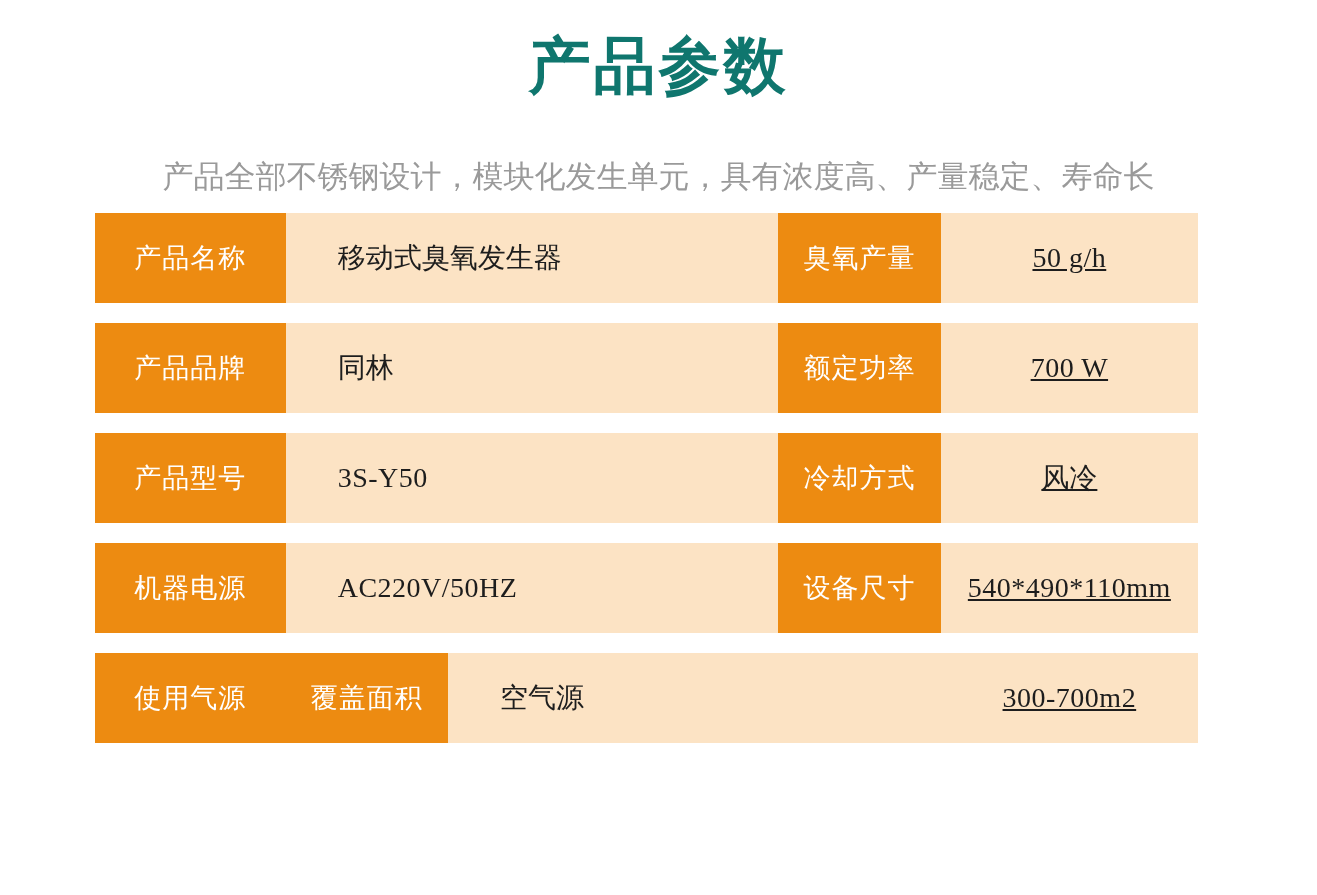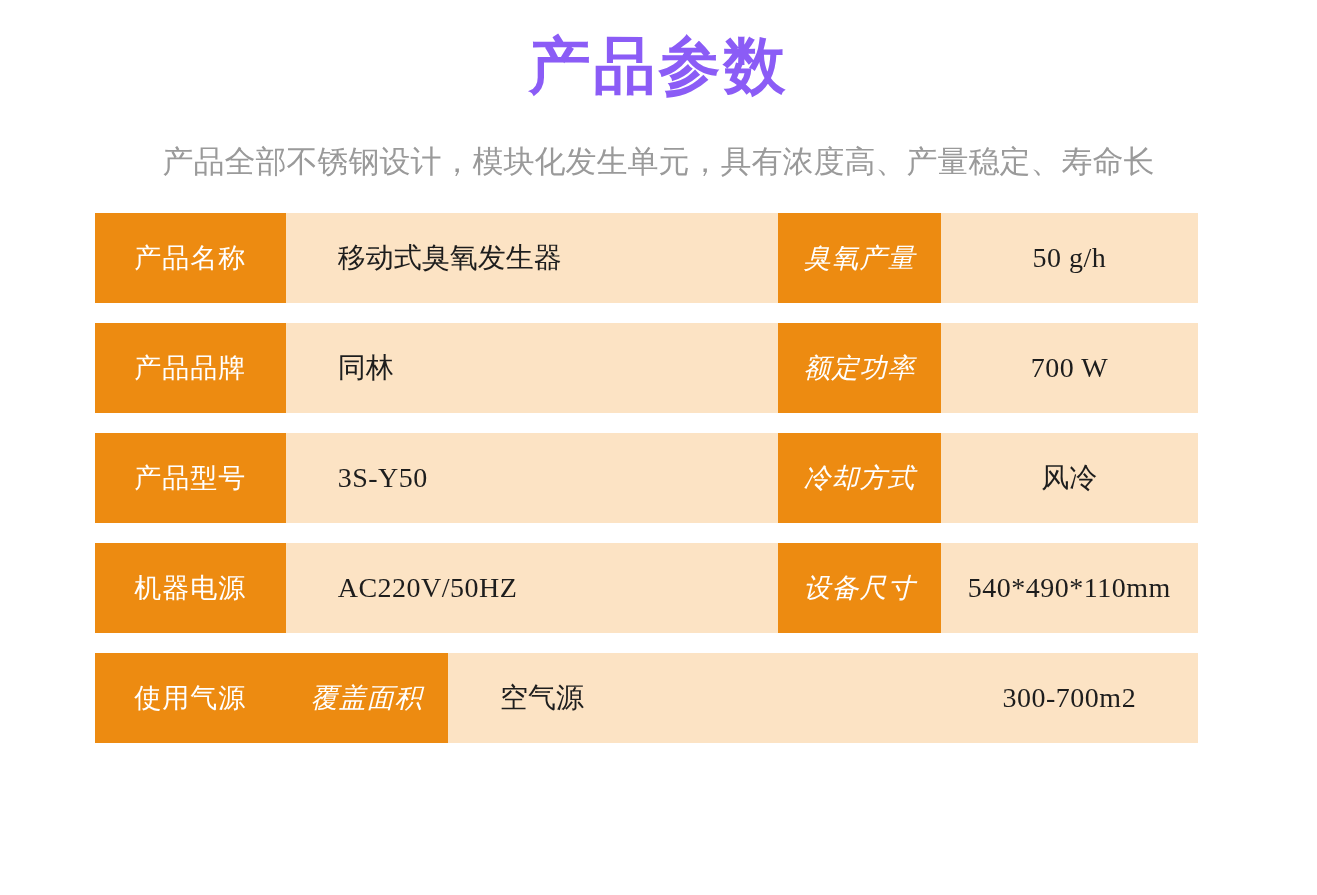--- a/index.html
+++ b/index.html
@@ -22,27 +22,27 @@
 
   
   .page-title {
     position: absolute;
     top: 30px;
     left: 0;
     width: 1317px;
     text-align: center;
     font-size: 62px;
     font-weight: bold;
-    color: #8b5cf6;
+    color: #0f766e;
     letter-spacing: 3px;
     line-height: 1.15;
   }
   .page-subtitle {
     position: absolute;
-    top: 143px;
+    top: 158px;
     left: 0;
     width: 1317px;
     text-align: center;
     font-size: 31px;
     color: #9a9a9a;
     letter-spacing: 0px;
     line-height: 1.25;
     white-space: nowrap;
   }
 
@@ -72,35 +72,36 @@
 
   .cell-label {
     background: #ED8B11;
     color: #ffffff;
     justify-content: center;
     font-size: 27px;
     letter-spacing: 1px;
     font-family: "Liberation Sans", "DejaVu Sans", sans-serif;
   }
   .label-a { width: 209px; }
-  .label-b { width: 178px; font-style: italic; }
+  .label-b { width: 178px; }
 
   .cell-value {
     background: #FCE3C4;
     color: #1d1d1d;
     font-size: 27px;
   }
   .value-a {
     width: 535px;
     justify-content: flex-start;
     padding-left: 52px;
   }
   .value-b {
     width: 282px;
     justify-content: center;
+    text-decoration: underline;
   }
 
   
   .mono-val {
     font-family: "Liberation Serif", "DejaVu Serif", serif;
     font-size: 28px;
     letter-spacing: 0.5px;
   }
   .cn-val {
     font-family: "Liberation Sans", "DejaVu Sans", sans-serif;

